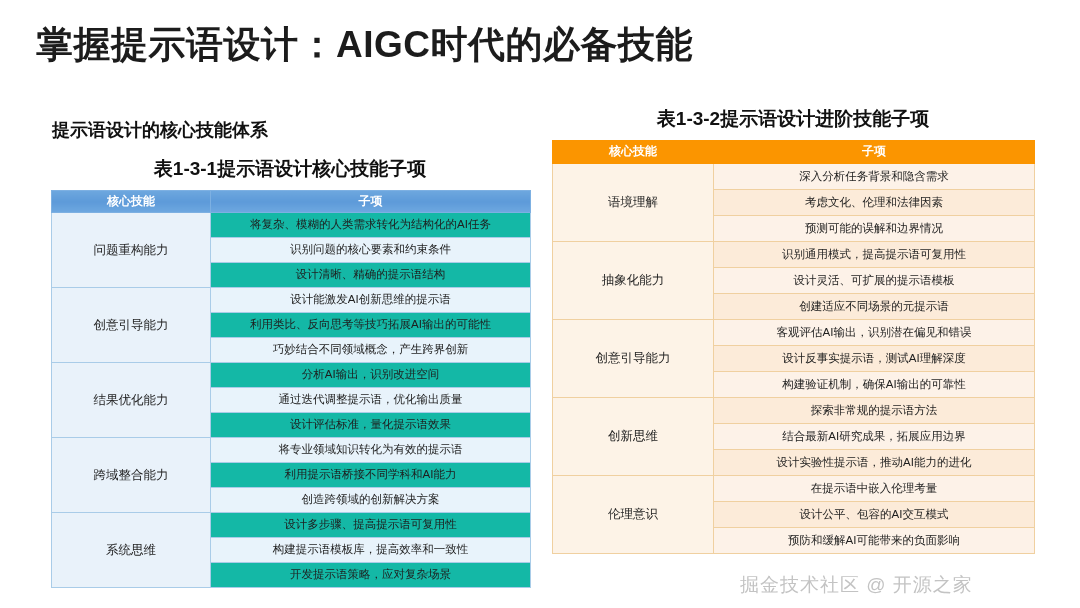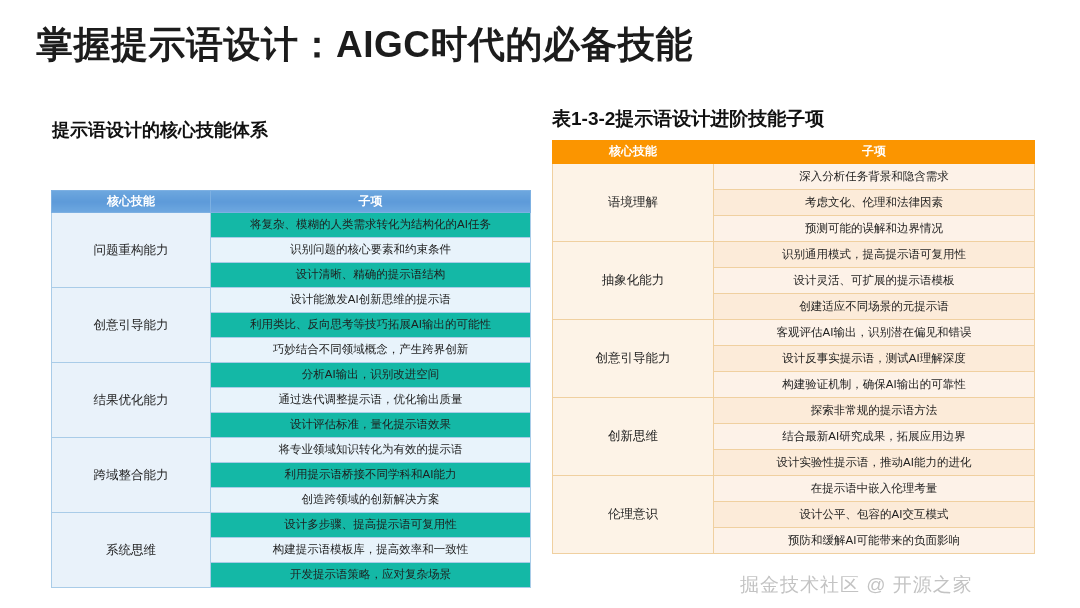--- a/index.html
+++ b/index.html
@@ -80,20 +80,21 @@
     background: #14b8a6;
     height: 25px;
   }
   .table-left td.sub.alt { background: #e8f3fb; }
 
   
   .right-caption {
     position: absolute;
     left: 552px; top: 106px;
     width: 482px;
+    text-align: center;
     font-size: 19px;
     font-weight: bold;
     color: #111111;
     white-space: nowrap;
   }
 
   .table-right {
     position: absolute;
     left: 552px; top: 140px;
     width: 482px;
@@ -139,20 +140,21 @@
   }
 </style>
 </head>
 <body>
 
 <div id="slide">
 
   <h1 class="slide-title">掌握提示语设计：AIGC时代的必备技能</h1>
 
   <div class="left-heading">提示语设计的核心技能体系</div>
+  <div class="left-caption">表1-3-1提示语设计核心技能子项</div>
 
   <table class="table-left">
     <colgroup>
         <col style="width:159px">
         <col style="width:320px">
       </colgroup>
     <thead>
       <tr>
         <th>核心技能</th>
         <th>子项</th>

